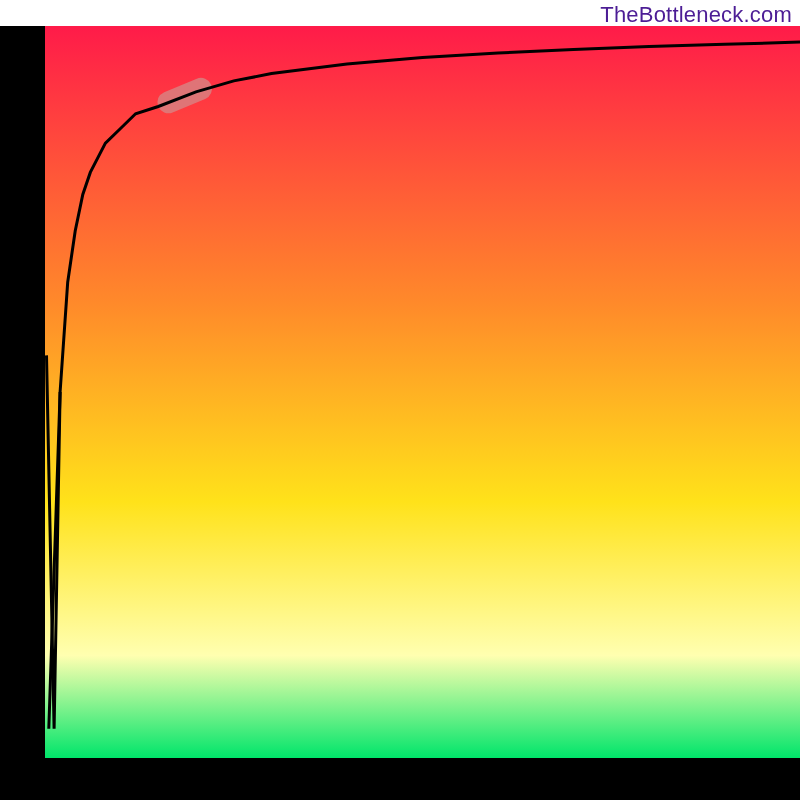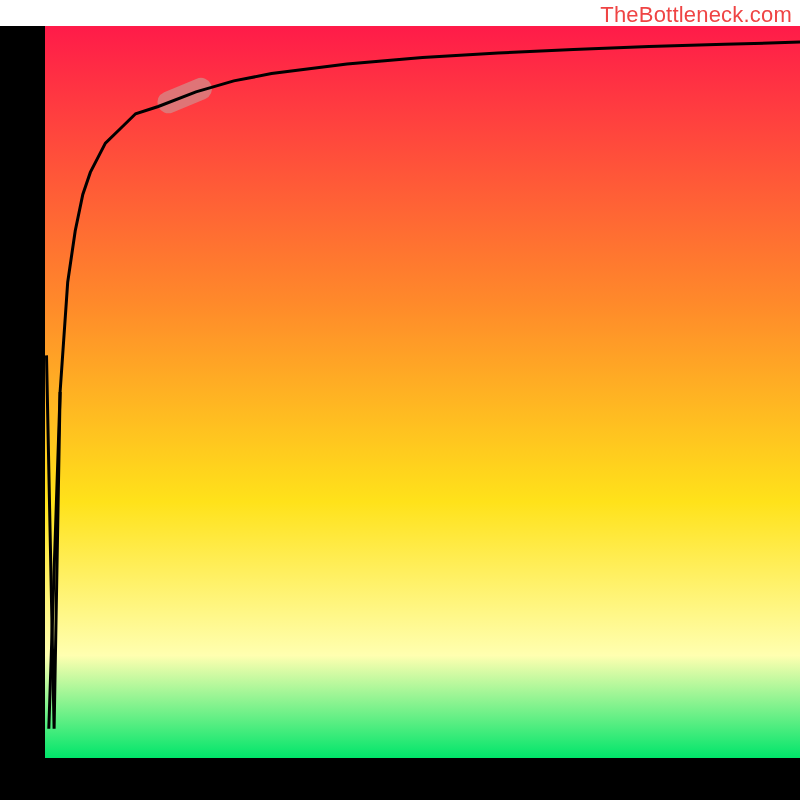--- a/index.html
+++ b/index.html
@@ -8,21 +8,21 @@
     position: relative;
     width: 800px;
     height: 800px;
   }
   .watermark {
     position: absolute;
     top: 2px;
     right: 8px;
     font-family: Arial, Helvetica, sans-serif;
     font-size: 22px;
-    color: #ef4444;
+    color: #4c1d95;
     font-weight: 400;
     letter-spacing: 0.2px;
   }
   .plot-wrap {
     position: absolute;
     left: 0;
     top: 0;
     width: 800px;
     height: 800px;
   }

